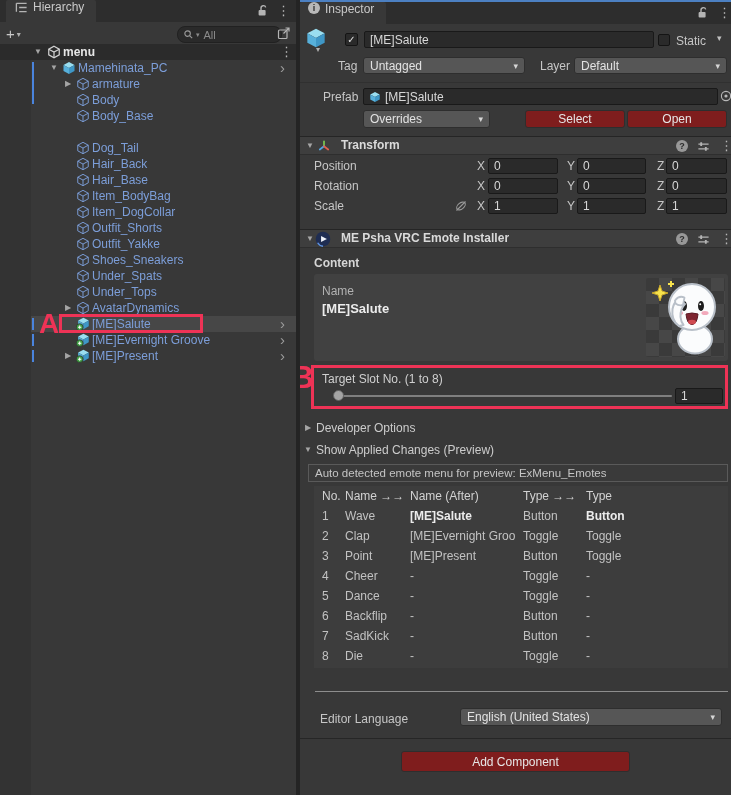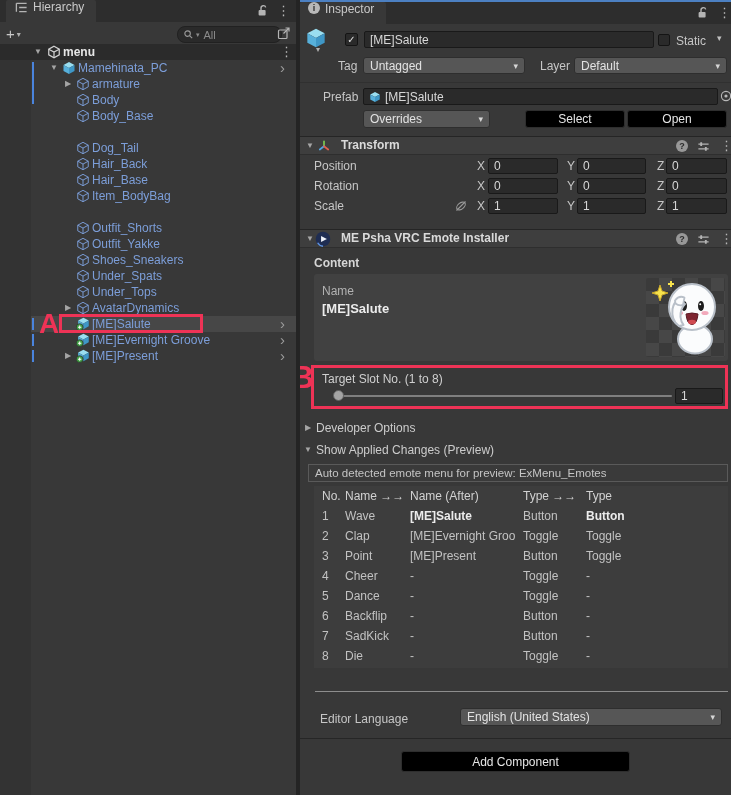--- a/index.html
+++ b/index.html
@@ -62,21 +62,21 @@
        box-sizing:border-box;z-index:29;pointer-events:none}
 
   
   #insp-topline{position:absolute;left:0;right:0;top:0;height:2px;background:#4c80c2}
   #insp-tabbar{top:2px}
   .field{position:absolute;background:#2a2a2a;border:1px solid #191919;border-radius:2px;box-sizing:border-box;
        display:flex;align-items:center;gap:4px;padding:0 5px;color:#d8d8d8;white-space:nowrap;overflow:hidden}
   .dd{position:absolute;background:#565656;border:1px solid #2e2e2e;border-radius:3px;box-sizing:border-box;
        display:flex;align-items:center;padding:0 6px;color:#e2e2e2;height:18px;white-space:nowrap;overflow:hidden}
   .dd .dd-arrow{margin-left:auto;font-size:9px;color:#d6d6d6}
-  .btn{position:absolute;background:#000000;border:1px solid #2e2e2e;border-radius:3px;box-sizing:border-box;
+  .btn{position:absolute;background:#7f1d1d;border:1px solid #2e2e2e;border-radius:3px;box-sizing:border-box;
        display:flex;align-items:center;justify-content:center;color:#e6e6e6;height:18px}
   .checkbox{position:absolute;background:#2a2a2a;border:1px solid #141414;border-radius:2px;box-sizing:border-box;
        color:#e0e0e0;text-align:center}
   .lbl{position:absolute;line-height:16px;color:#c6c6c6;white-space:nowrap}
   .mini-arrow{color:#c0c0c0}
 
   #go-cube{left:5px;top:27px;width:22px;height:22px}
   #go-cube-arrow{position:absolute;left:16px;top:45px;font-size:8px;color:#b0b0b0}
   #go-check{left:45px;top:33px;width:13px;height:13px;font-size:10px;line-height:12px}
   #go-name{left:64px;top:31px;width:290px;height:17px}
@@ -281,20 +281,29 @@
         <span class="hlabel" style="left: 92px;">Hair_Base</span>
       </div>
       <div class="hrow" style="top: 128px;">
         <span class="ricon" style="left: 76px;">
           <svg width="14" height="14" viewBox="0 0 16 16" fill="none" stroke="#7c9ed9" stroke-width="1.1">
             <path d="M8 1.5 L14 4.8 L14 11.2 L8 14.5 L2 11.2 L2 4.8 Z"></path>
             <path d="M2 4.8 L8 8.1 L14 4.8 M8 8.1 L8 14.5"></path>
           </svg>
         </span>
         <span class="hlabel" style="left: 92px;">Item_BodyBag</span>
+      </div>
+      <div class="hrow" style="top: 144px;">
+        <span class="ricon" style="left: 76px;">
+          <svg width="14" height="14" viewBox="0 0 16 16" fill="none" stroke="#7c9ed9" stroke-width="1.1">
+            <path d="M8 1.5 L14 4.8 L14 11.2 L8 14.5 L2 11.2 L2 4.8 Z"></path>
+            <path d="M2 4.8 L8 8.1 L14 4.8 M8 8.1 L8 14.5"></path>
+          </svg>
+        </span>
+        <span class="hlabel" style="left: 92px;">Item_DogCollar</span>
       </div>
       <div class="hrow" style="top: 160px;">
         <span class="ricon" style="left: 76px;">
           <svg width="14" height="14" viewBox="0 0 16 16" fill="none" stroke="#7c9ed9" stroke-width="1.1">
             <path d="M8 1.5 L14 4.8 L14 11.2 L8 14.5 L2 11.2 L2 4.8 Z"></path>
             <path d="M2 4.8 L8 8.1 L14 4.8 M8 8.1 L8 14.5"></path>
           </svg>
         </span>
         <span class="hlabel" style="left: 92px;">Outfit_Shorts</span>
       </div>

